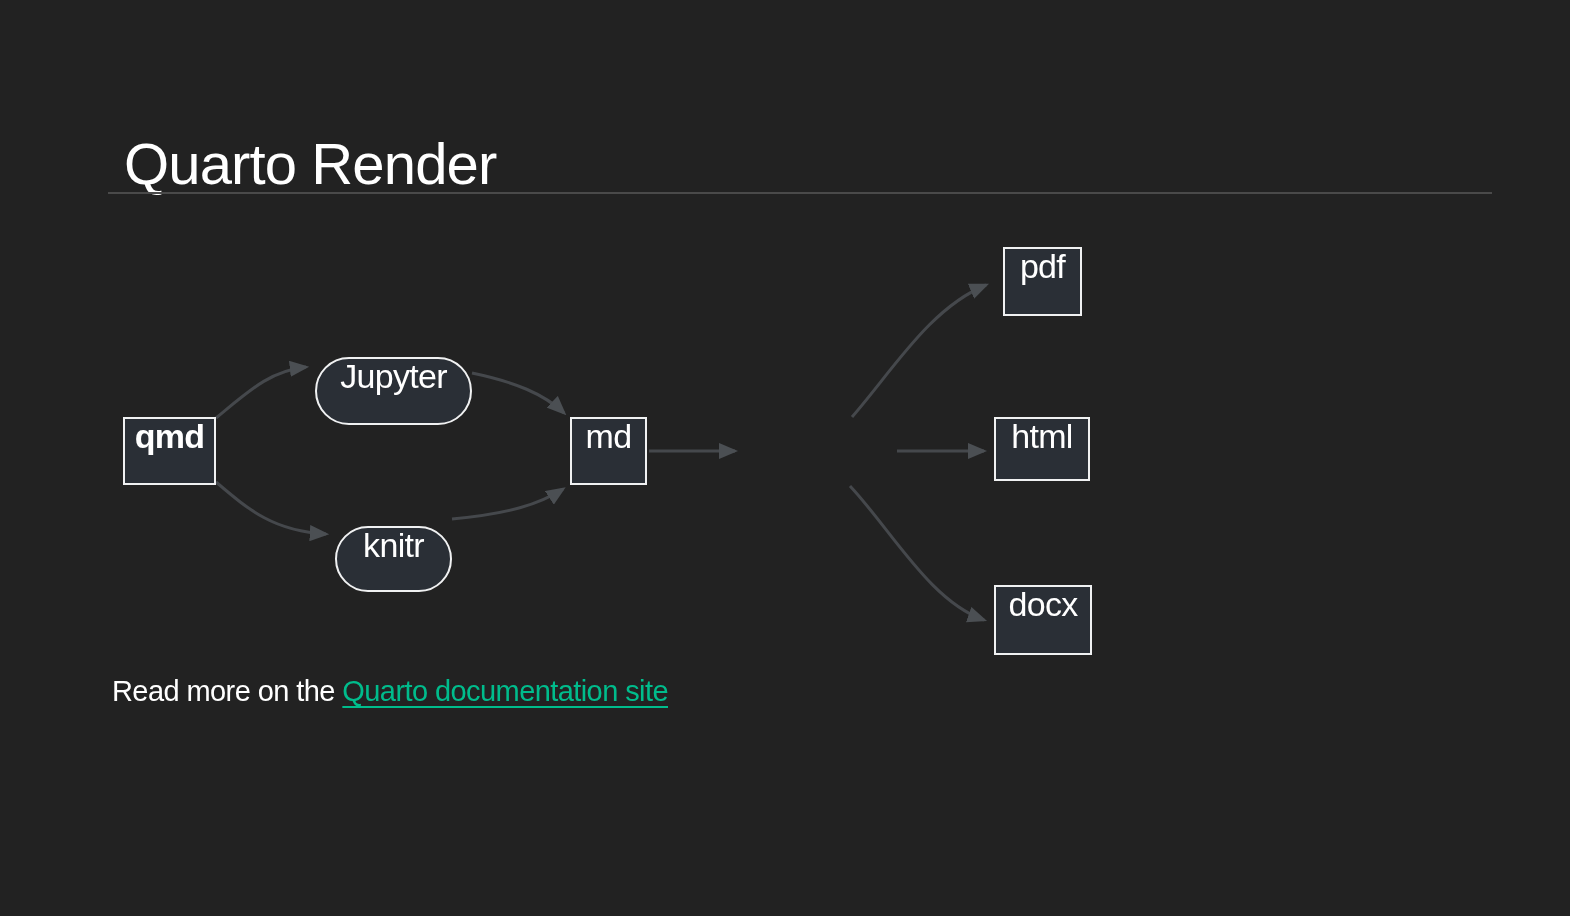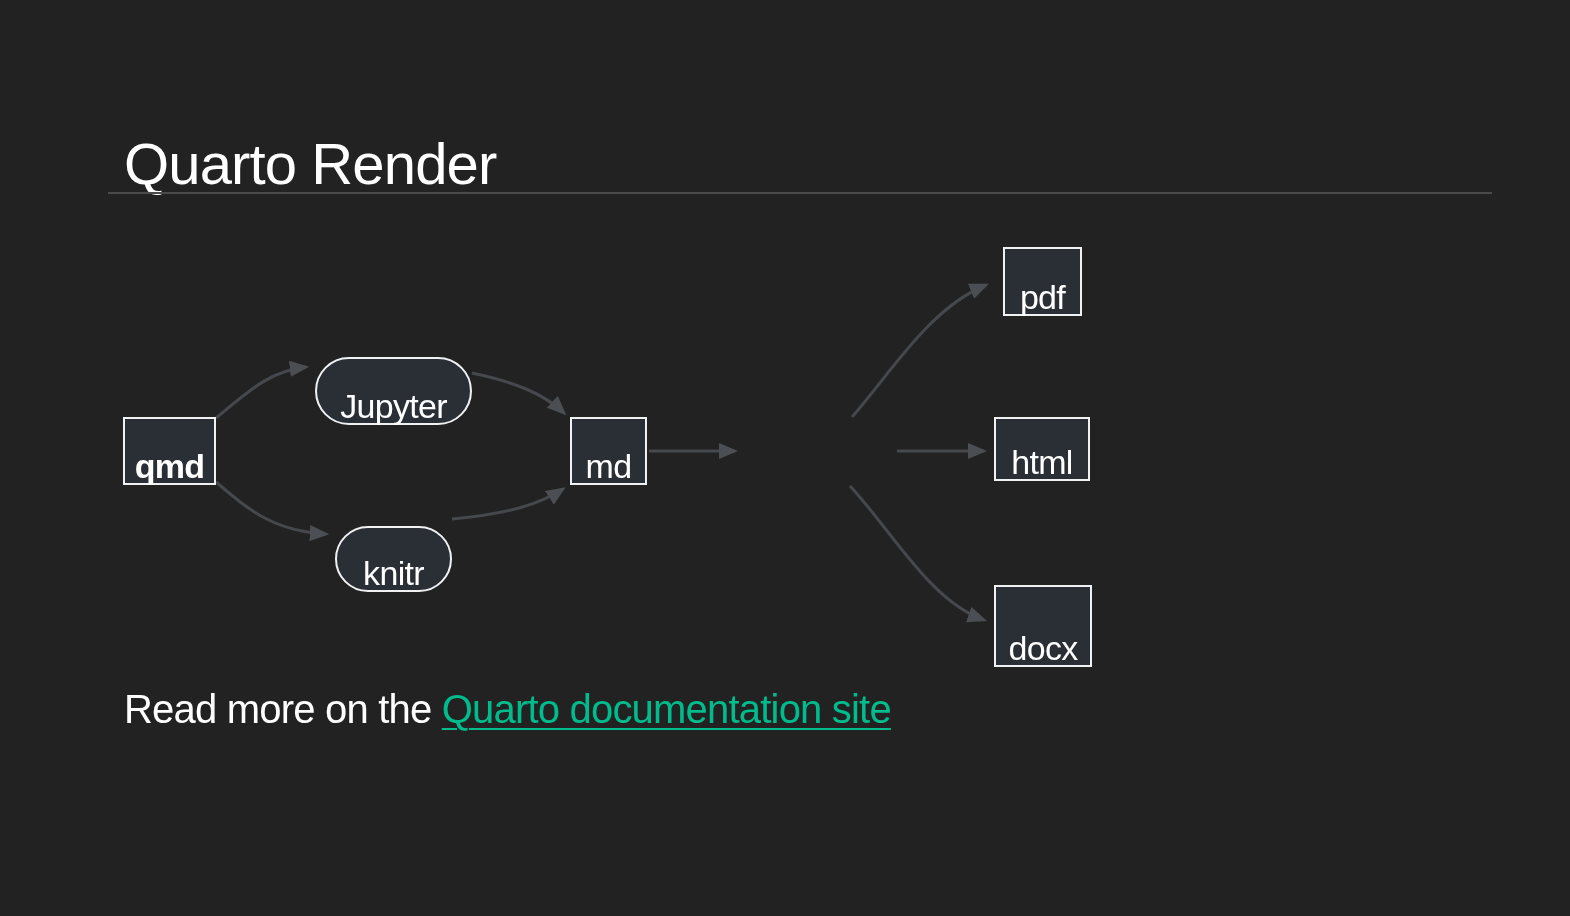--- a/index.html
+++ b/index.html
@@ -51,45 +51,45 @@
     top: 0;
   }
   .edges path.edge {
     fill: none;
     stroke: #45484c;
     stroke-width: 3;
   }
   .node {
     position: absolute;
     display: flex;
-    align-items: flex-end;
+    align-items: flex-start;
     justify-content: center;
     background: #2a2f36;
     border: 2px solid #f0f1f2;
     color: #ffffff;
     font-size: 34px;
     letter-spacing: -0.02em;
     line-height: 1;
     white-space: nowrap;
   }
   .node.stadium { border-radius: 999px; margin-top: 24px; }
   .node-qmd     { left: 123px;  top: 187px; width: 93px;  height: 68px; font-weight: bold; }
   .node-jupyter { left: 315px;  top: 103px; width: 157px; height: 68px; }
   .node-knitr   { left: 335px;  top: 272px; width: 117px; height: 66px; }
   .node-md      { left: 570px;  top: 187px; width: 77px;  height: 68px; }
   .node-pandoc  { left: 743px;  top: 186px; width: 150px; height: 69px; }
   .node-pdf     { left: 1003px; top: 17px;  width: 79px;  height: 69px; }
   .node-html    { left: 994px;  top: 187px; width: 96px;  height: 64px; }
-  .node-docx    { left: 994px;  top: 355px; width: 98px;  height: 82px; }
+  .node-docx    { left: 994px;  top: 355px; width: 98px;  height: 70px; }
   .readmore {
     position: absolute;
     left: 108px;
     top: 671px;
-    margin: 16px;
-    font-size: 40px;
+    margin: 4px;
+    font-size: 29px;
     font-weight: 500;
     letter-spacing: -0.02em;
     color: #ffffff;
   }
   .doc-link {
     color: #00bc8c;
     text-decoration: underline;
     text-decoration-thickness: 2px;
     text-underline-offset: 5px;
     cursor: pointer;

